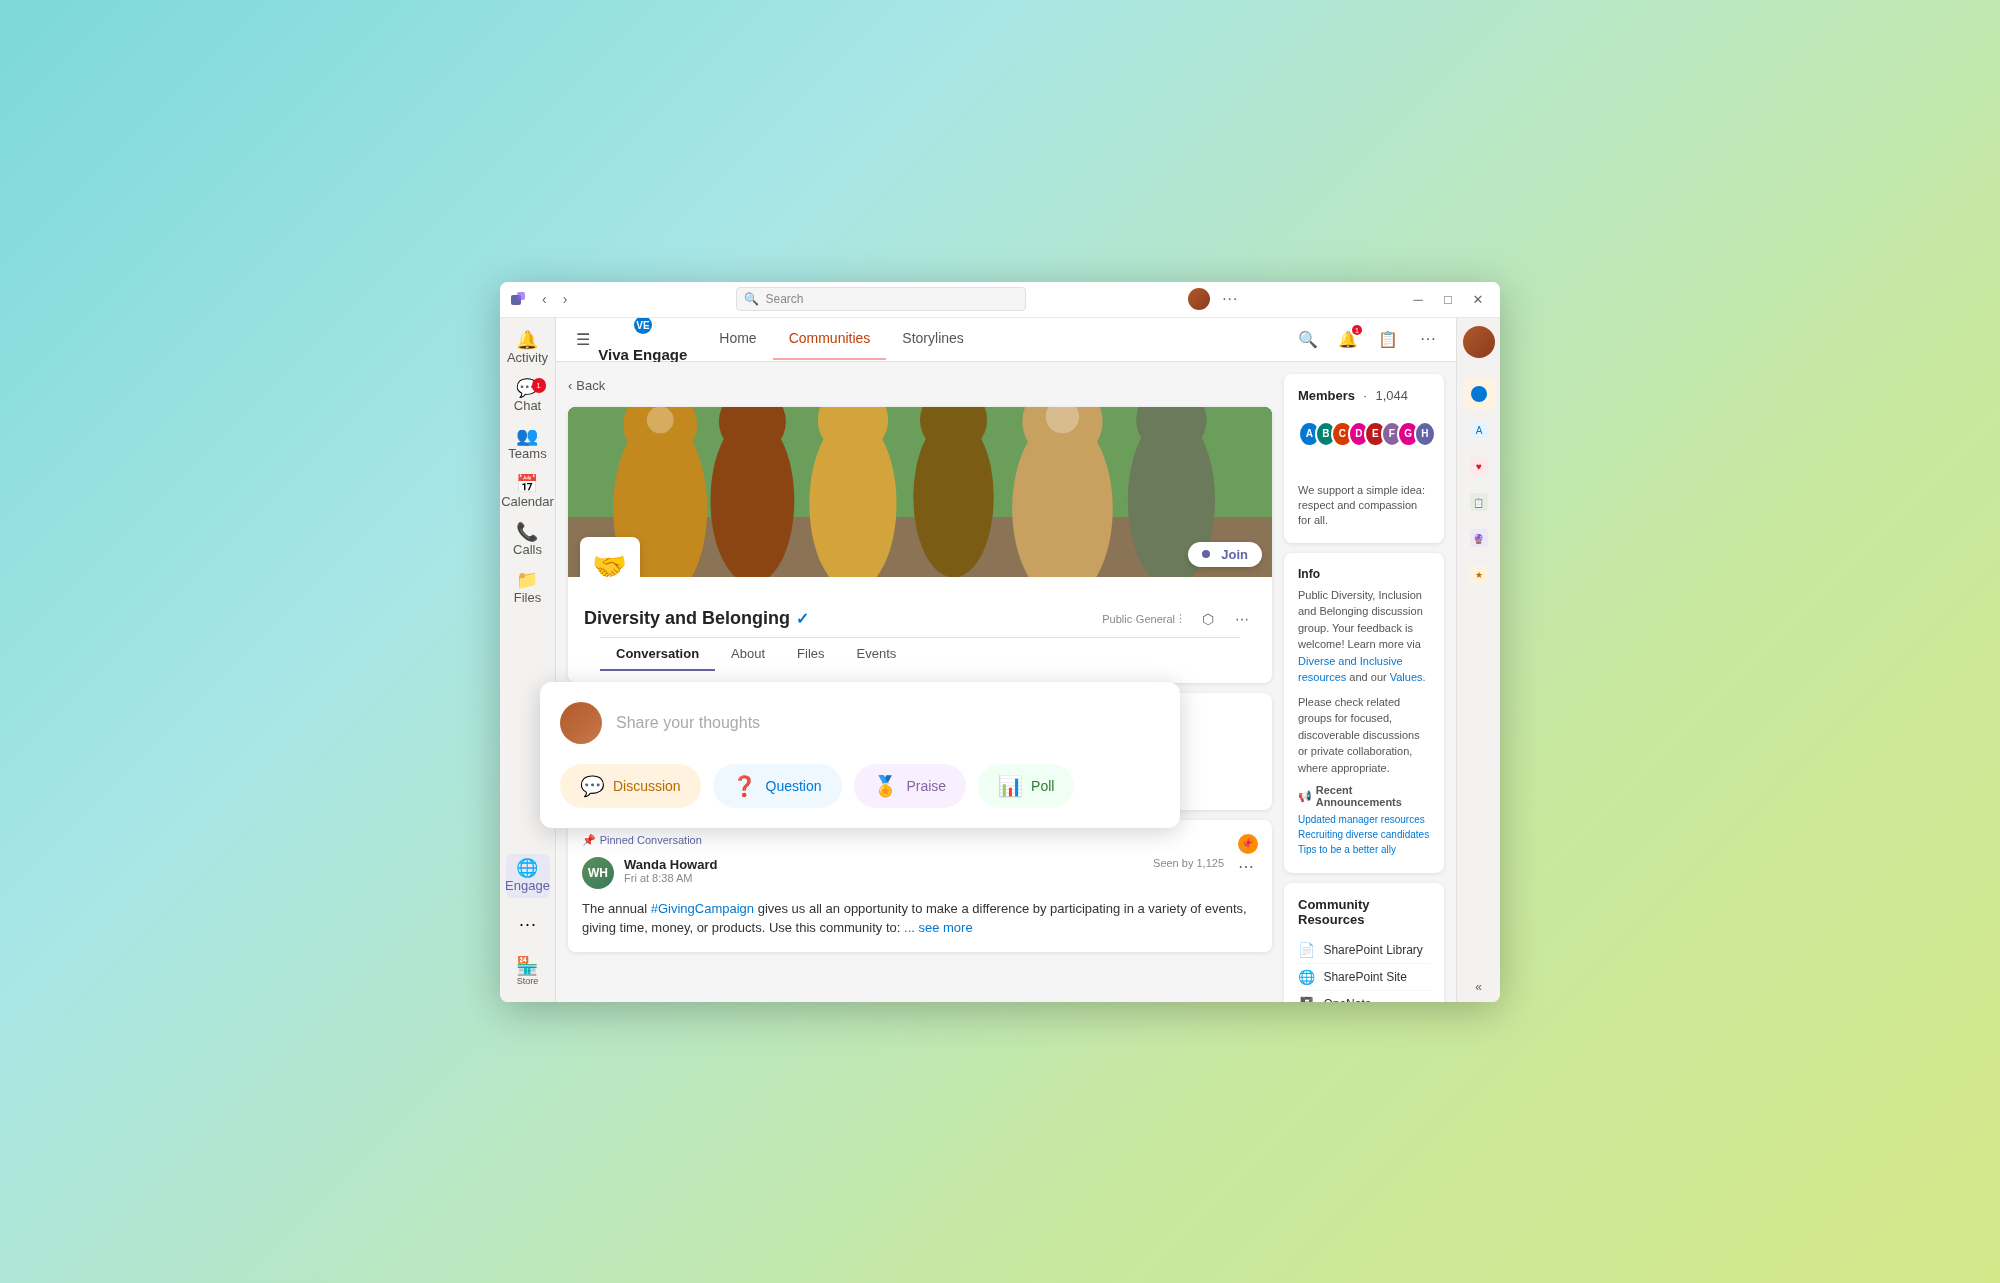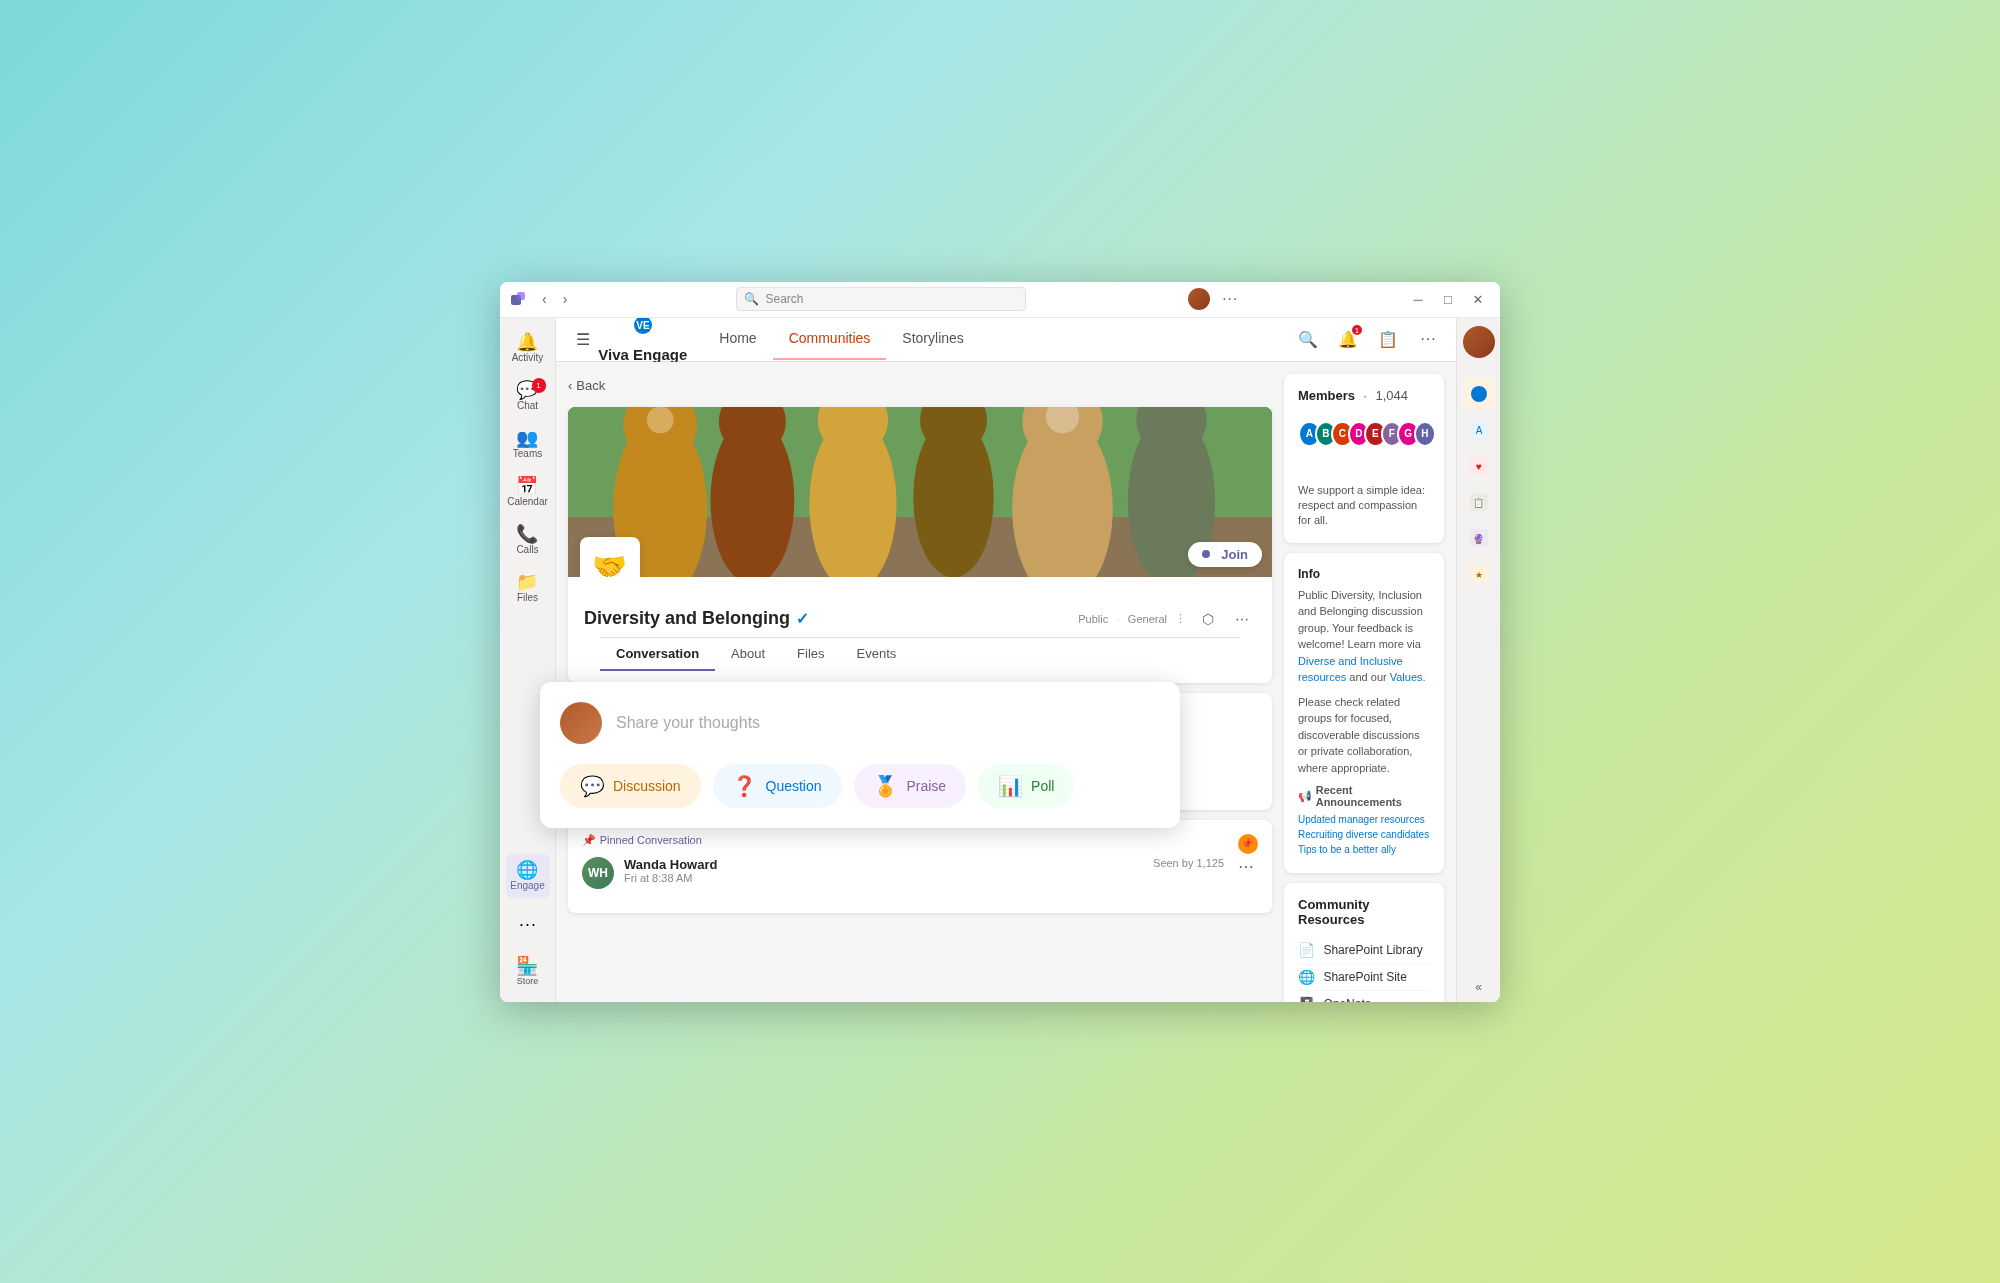--- a/index.html
+++ b/index.html
@@ -122,21 +122,21 @@
       border-radius: 6px;
       gap: 2px;
       position: relative;
     }
     .sidebar-item.active { background: #e8e8f4; }
     .sidebar-icon {
       font-size: 18px;
       line-height: 1;
     }
     .sidebar-label {
-      font-size: 10px;
+      font-size: 13px;
       color: #555;
       text-align: center;
       line-height: 1;
     }
     .sidebar-item.active .sidebar-label { color: #6264a7; }
     .sidebar-badge {
       position: absolute;
       top: 4px;
       right: 4px;
       background: #e81123;
@@ -314,21 +314,20 @@
     }
     .verified-icon {
       color: #0078d4;
       font-size: 16px;
     }
     .community-meta {
       font-size: 11px;
       color: #888;
       display: flex;
       align-items: center;
-      gap: 8px;
     }
     .community-meta-sep { color: #ccc; }
     .community-actions-right {
       display: flex;
       gap: 6px;
     }
     .community-action-btn {
       background: none; border: none; cursor: pointer;
       font-size: 14px; color: #666;
       width: 28px; height: 28px;
@@ -839,20 +838,26 @@
               </div>
               <div class="post-header">
                 <div class="post-avatar">WH</div>
                 <div style="flex:1">
                   <div class="post-author">Wanda Howard</div>
                   <div class="post-time">Fri at 8:38 AM</div>
                 </div>
                 <span class="post-seen">Seen by 1,125</span>
                 <button class="post-more-btn">⋯</button>
               </div>
+              <div class="post-content">
+                <span>The annual</span>
+                <span class="post-link">#GivingCampaign</span>
+                <span> gives us all an opportunity to make a difference by participating in a variety of events, giving time, money, or products. Use this community to:</span>
+                <span class="post-see-more">... see more</span>
+              </div>
             </div>
 
           </div>
 
           <div class="right-panel">
 
             <div class="panel-card">
               <div class="members-row">
                 <span class="panel-section-title">Members</span>
                 <span style="font-size:13px;color:#555">·</span>

